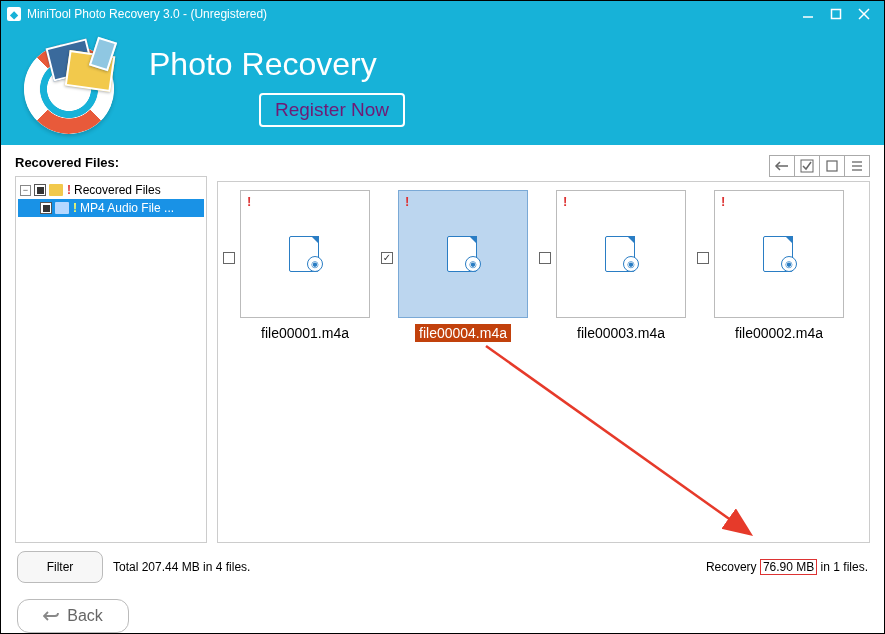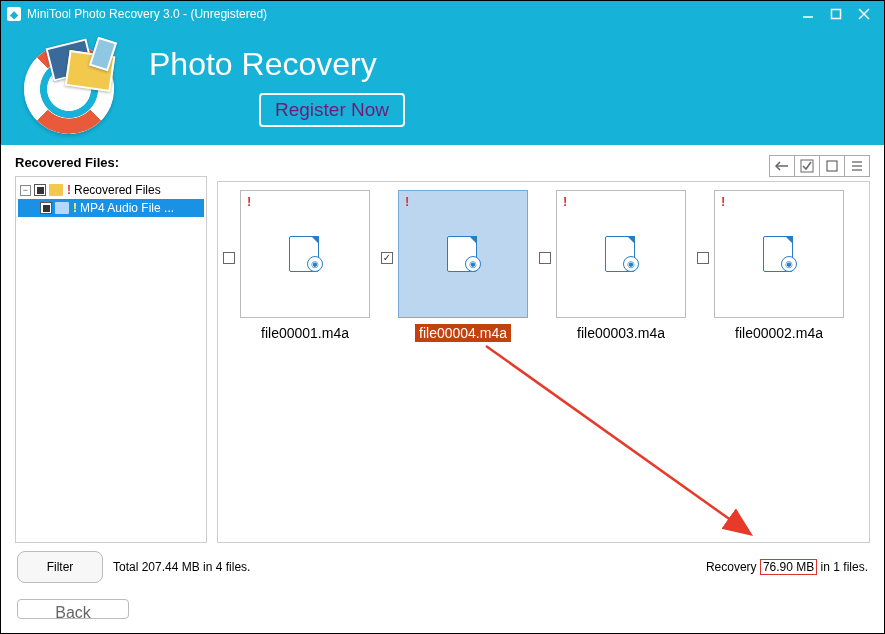--- a/index.html
+++ b/index.html
@@ -52,21 +52,21 @@
     .file-glyph .corner{ position:absolute; top:2px; right:2px; width:0; height:0; border-left:8px solid transparent; border-top:8px solid #2a7dc4;}
     .file-glyph .circ{ position:absolute; bottom:2px; right:-2px; width:16px; height:16px; border:1.5px solid #2a7dc4; border-radius:50%; background:#fff; display:flex; align-items:center; justify-content:center; font-size:9px; color:#2a7dc4;}
     .fname { font-size:14px; margin-top:6px; padding:1px 4px;}
     .fname.sel { background:#c2410c; color:#fff;}
     .arrow-annot { position:absolute; pointer-events:none;}
     .status-row { display:flex; align-items:center; padding:8px 16px; font-size:12px; gap:10px;}
     .filter-btn { width:86px; height:32px; border:1px solid #bbb; border-radius:8px; background:#f7f7f7; font-size:12px; cursor:pointer;}
     .status-spacer{flex:1;}
     .red-box{ border:1.5px solid #d33; padding:0 2px;}
     .bottom-row { display:flex; align-items:center; padding:8px 16px 12px 16px; gap:10px;}
-    .back-btn { width:112px; height:20px; border:1px solid #bbb; border-radius:4px; background:#fff; display:flex; align-items:center; justify-content:center; gap:8px; font-size:16px; color:#666; cursor:pointer;flex-direction:column;}
+    .back-btn { width:112px; height:34px; border:1px solid #bbb; border-radius:12px; background:#fff; display:flex; align-items:center; justify-content:center; gap:8px; font-size:16px; color:#666; cursor:pointer;}
     .save-btn { width:124px; height:36px; background:#20b8ea; border:none; border-radius:2px; color:#fff; font-size:17px; display:flex; align-items:center; justify-content:center; gap:10px; cursor:pointer;}
     .save-btn svg{stroke:#fff;}
     .bold{font-weight:normal;}
   </style>
 </head>
 <body>
 
 <div class="titlebar">
   <div class="titlebar-icon">◆</div>
   <div class="titlebar-text">MiniTool Photo Recovery 3.0 - (Unregistered)</div>

